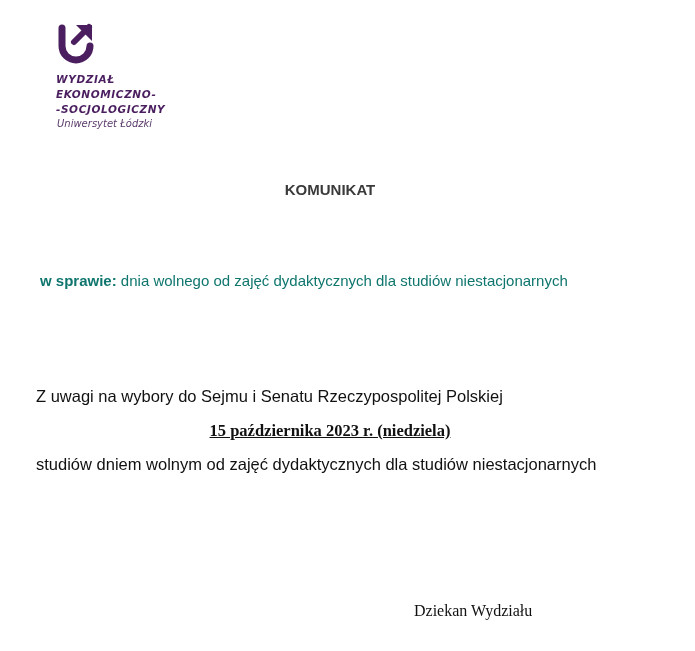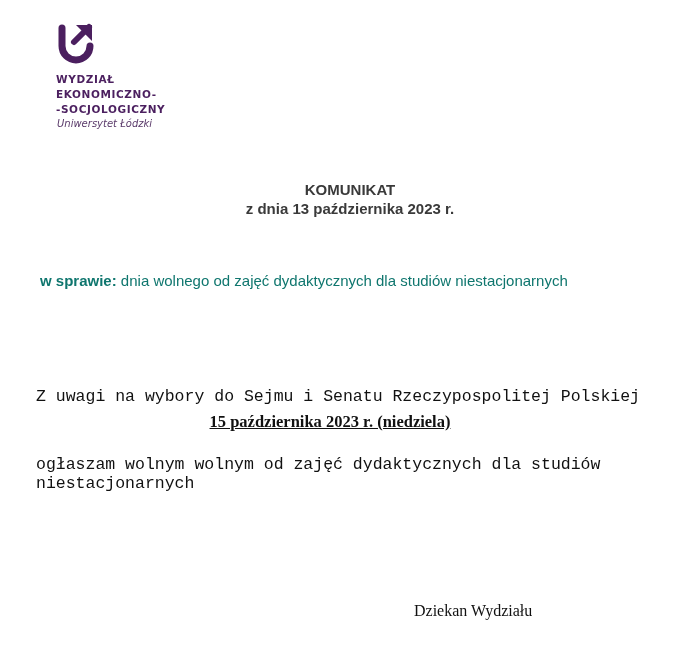--- a/index.html
+++ b/index.html
@@ -5,41 +5,41 @@
     html, body { margin: 0; padding: 0; }
     body {
       width: 695px; height: 651px; background: #ffffff; position: relative; overflow: hidden;
       color: #111;
     }
     .logo { position: absolute; left: 56px; top: 22px; }
     .logo-icon { width: 40px; height: 42px; display: block; }
     .logo-text {
       position: absolute; left: 56px; top: 72px;
       font-family: "DejaVu Sans", sans-serif; font-weight: bold; color: #4b1f5f;
-      font-size: 10.5px; line-height: 15px; letter-spacing: 0.6px;
+      font-size: 10.5px; line-height: 15px; letter-spacing: 0.6px; font-style: italic;
     }
     .logo-sub {
       position: absolute; left: 57px; top: 118px;
       font-family: "DejaVu Sans", sans-serif; color: #5a3a6a; font-size: 10px; font-style: italic;
     }
     .heading {
       position: absolute; left: 0; width: 660px; top: 180px;
       text-align: center; font-family: "Liberation Sans", sans-serif; font-weight: bold;
-      color: #3a3a3a; font-size: 15px; line-height: 19px; margin-left: 20px;
+      color: #3a3a3a; font-size: 15px; line-height: 19px;
     }
     .subject {
       position: absolute; left: 40px; top: 272px;
       font-family: "Liberation Sans", sans-serif; font-size: 15px; color: #0f766e;
     }
     .subject b { font-weight: bold; }
     .body-line {
-      position: absolute; font-family: Liberation Mono, monospace; font-size: 16.5px; color: #111;
+      position: absolute; font-family: Liberation Sans, sans-serif; font-size: 16.5px; color: #111;
     }
     .date-line {
-      position: absolute; left: 0; width: 660px; text-align: center; top: 412px;
+      position: absolute; left: 0; width: 660px; text-align: center; top: 421px;
       font-family: "Liberation Serif", serif; font-size: 16.5px; font-weight: bold; text-decoration: underline;
     }
     .signature {
       position: absolute; left: 414px; top: 600px;
       font-family: "Liberation Serif", serif; font-size: 16px; line-height: 21px; color: #111;
     }
   </style>
 </head>
 <body>
 
@@ -52,26 +52,25 @@
 </div>
 <div class="logo-text">
   <div>WYDZIAŁ</div>
   <div>EKONOMICZNO-</div>
   <div>-SOCJOLOGICZNY</div>
 </div>
 <div class="logo-sub">Uniwersytet Łódzki</div>
 
 <div class="heading">
   <div>KOMUNIKAT</div>
-  <div>z dnia 13 października 2023 r.</div>
 </div>
 
 <div class="subject">
   <b>w sprawie:</b><span> dnia wolnego od zajęć dydaktycznych dla studiów niestacjonarnych</span>
 </div>
 
 <div class="body-line" style="left:36px; top:387px;">Z uwagi na wybory do Sejmu i Senatu Rzeczypospolitej Polskiej</div>
 <div class="date-line">15 października 2023 r. (niedziela)</div>
-<div class="body-line" style="left:36px; top:455px;">ogłaszam wolnym wolnym od zajęć dydaktycznych dla studiów niestacjonarnych</div>
+<div class="body-line" style="left:36px; top:455px;">studiów dniem wolnym od zajęć dydaktycznych dla studiów niestacjonarnych</div>
 
 <div class="signature">
   <div>Dziekan Wydziału</div>
 </div>
 
 </body></html>

